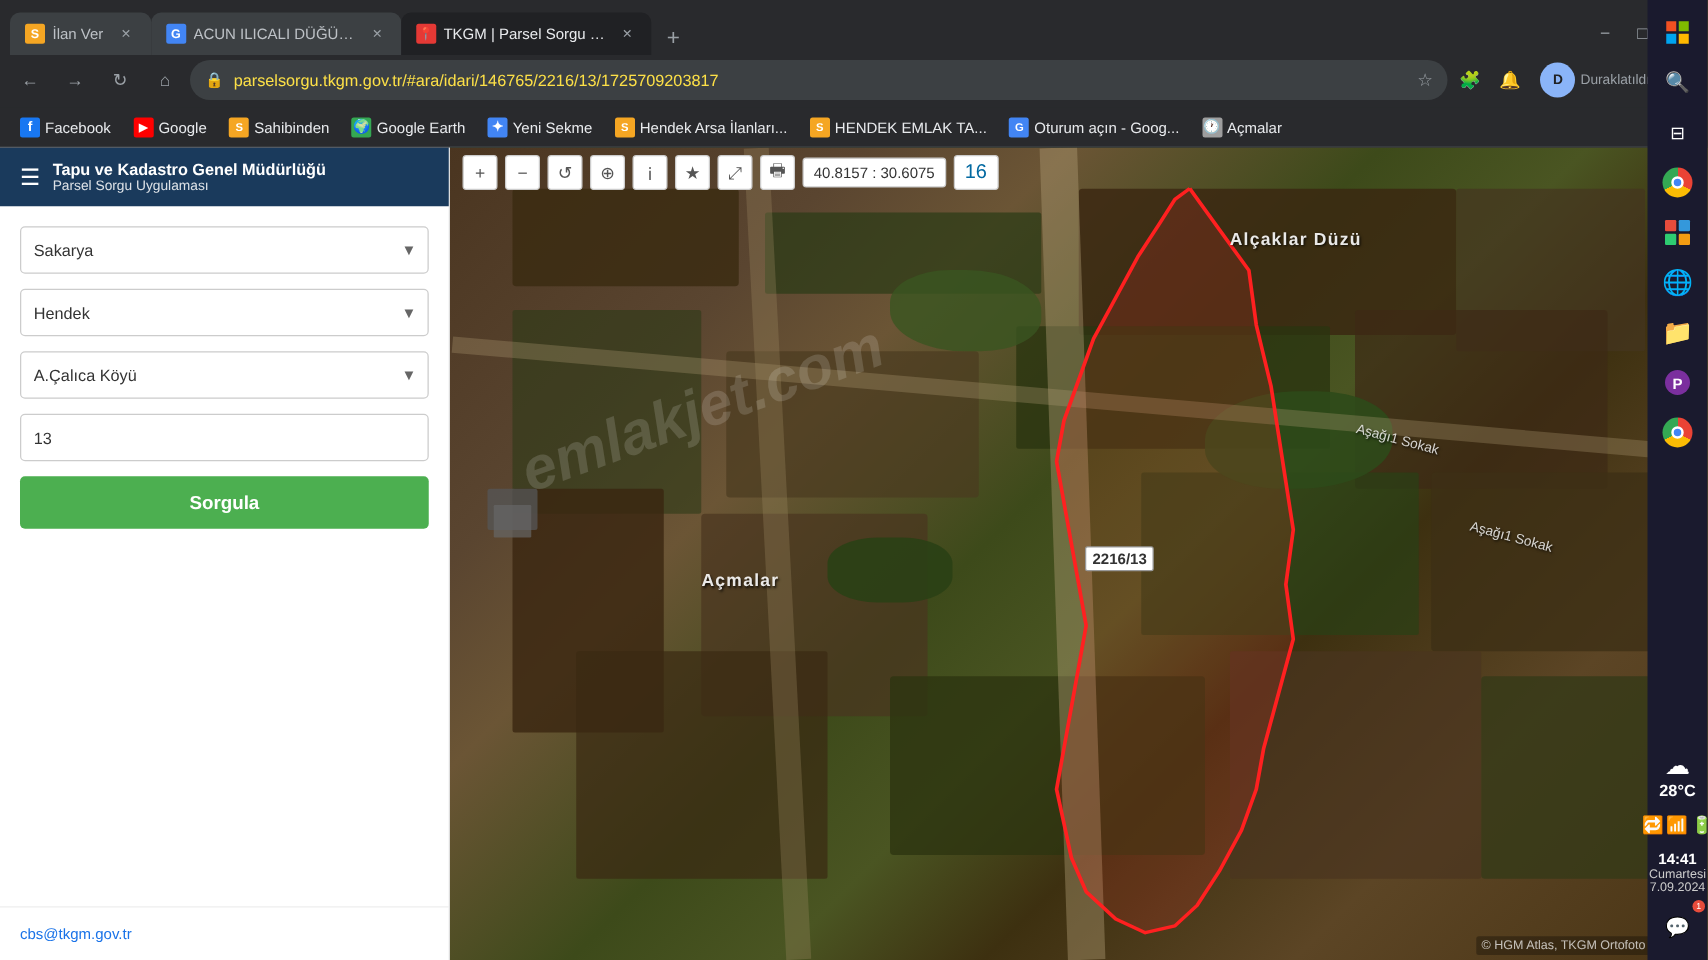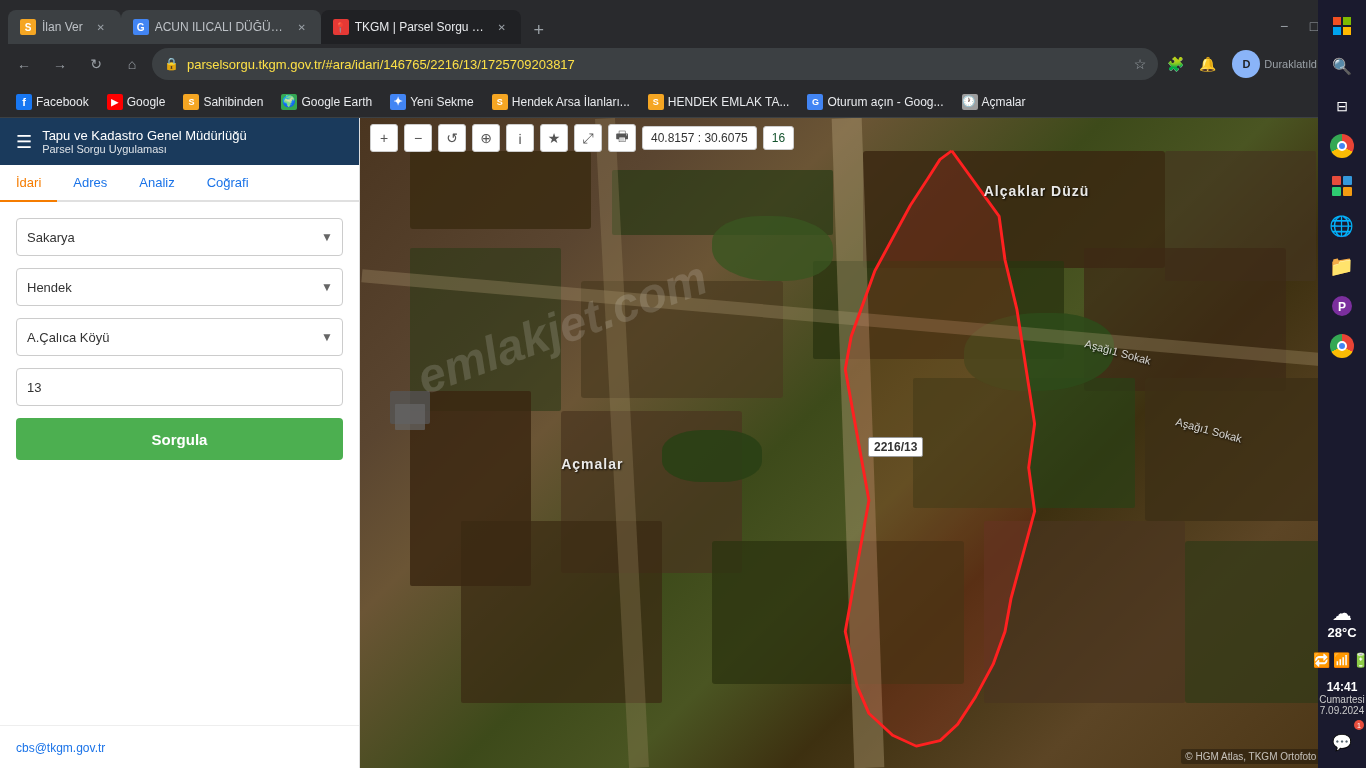--- a/index.html
+++ b/index.html
@@ -38,21 +38,21 @@
     .bookmark-favicon { width: 16px; height: 16px; border-radius: 2px; flex-shrink: 0; display: flex; align-items: center; justify-content: center; font-size: 9px; font-weight: bold; }
 
     
     .main-content { display: flex; flex: 1; overflow: hidden; }
 
     
     .sidebar { width: 360px; flex-shrink: 0; background: #fff; display: flex; flex-direction: column; border-right: 1px solid #ddd; }
     .sidebar-header { background: #1a3a5c; color: white; padding: 10px 12px 10px 16px; display: flex; align-items: center; gap: 10px; }
     .hamburger-icon { color: white; font-size: 18px; cursor: pointer; }
     .sidebar-title { display: flex; flex-direction: column; }
-    .sidebar-title-main { font-size: 13px; font-weight: normal; }
+    .sidebar-title-main { font-size: 13px; font-weight: bold; }
     .sidebar-title-sub { font-size: 11px; opacity: 0.85; }
 
     
     .sidebar-tabs { display: flex; border-bottom: 2px solid #e0e0e0; }
     .sidebar-tab { padding: 10px 16px; font-size: 13px; cursor: pointer; color: #555; border-bottom: 2px solid transparent; margin-bottom: -2px; }
     .sidebar-tab.active-orange { color: #f57c00; border-bottom-color: #f57c00; }
 
     
     .form-area { padding: 16px; display: flex; flex-direction: column; gap: 12px; flex: 1; }
     .select-wrap { position: relative; }
@@ -61,21 +61,21 @@
     .form-input { width: 100%; height: 38px; border: 1px solid #ccc; border-radius: 4px; padding: 0 10px; font-size: 13px; color: #333; background: white; }
     .query-btn { width: 100%; height: 42px; background: #4CAF50; color: white; border: none; border-radius: 4px; font-size: 15px; font-weight: bold; cursor: pointer; }
     .sidebar-footer { padding: 12px 16px; border-top: 1px solid #eee; }
     .sidebar-footer a { color: #1a73e8; font-size: 12px; text-decoration: none; }
 
     
     .map-area { flex: 1; position: relative; overflow: hidden; background: #4a5a3a; }
     .map-toolbar { position: absolute; top: 0; left: 0; right: 0; z-index: 10; display: flex; align-items: center; padding: 6px 10px; gap: 6px; }
     .map-btn { width: 28px; height: 28px; background: white; border: 1px solid #ccc; border-radius: 3px; display: flex; align-items: center; justify-content: center; cursor: pointer; font-size: 14px; color: #555; }
     .map-coords { background: white; border: 1px solid #ccc; border-radius: 3px; padding: 4px 8px; font-size: 12px; color: #333; white-space: nowrap; }
-    .map-zoom { background: white; border: 1px solid #ccc; border-radius: 3px; padding: 4px 8px; font-size: 12px; color: #14532d; }
+    .map-zoom { background: white; border: 1px solid #ccc; border-radius: 3px; padding: 4px 8px; font-size: 16px; color: #0369a1; }
     .settings-btn { position: absolute; top: 10px; right: 10px; width: 34px; height: 34px; background: white; border: 1px solid #ccc; border-radius: 4px; display: flex; align-items: center; justify-content: center; cursor: pointer; font-size: 16px; color: #555; z-index: 10; }
     .map-bg { width: 100%; height: 100%; background: #5c4a30; position: relative; overflow: hidden; }
 
     
     .parcel-label { position: absolute; background: white; color: #333; font-size: 12px; font-weight: bold; padding: 2px 5px; border-radius: 2px; border: 1px solid #999; }
 
     
     .map-label { position: absolute; color: rgba(255,255,255,0.9); font-size: 14px; font-weight: bold; text-shadow: 1px 1px 2px rgba(0,0,0,0.8); letter-spacing: 1px; pointer-events: none; }
     .map-label-sm { position: absolute; color: rgba(255,255,255,0.8); font-size: 11px; font-weight: normal; text-shadow: 1px 1px 2px rgba(0,0,0,0.8); pointer-events: none; }
 
@@ -201,34 +201,20 @@
     <div class="sidebar">
 
       <div class="sidebar-header">
         <span class="hamburger-icon">☰</span>
         <div class="sidebar-title">
           <span class="sidebar-title-main">Tapu ve Kadastro Genel Müdürlüğü</span>
           <span class="sidebar-title-sub">Parsel Sorgu Uygulaması</span>
         </div>
       </div>
 
-      <div class="sidebar-tabs">
-        <div class="sidebar-tab active-orange">
-          <span>İdari</span>
-        </div>
-        <div class="sidebar-tab" style="color:#1a73e8;">
-          <span>Adres</span>
-        </div>
-        <div class="sidebar-tab" style="color:#1a73e8;">
-          <span>Analiz</span>
-        </div>
-        <div class="sidebar-tab" style="color:#1a73e8;">
-          <span>Coğrafi</span>
-        </div>
-      </div>
 
       <div class="form-area">
 
         <div class="select-wrap">
           <select class="form-select">
             <option>Sakarya</option>
           </select>
           <span class="select-arrow">▼</span>
         </div>
 

